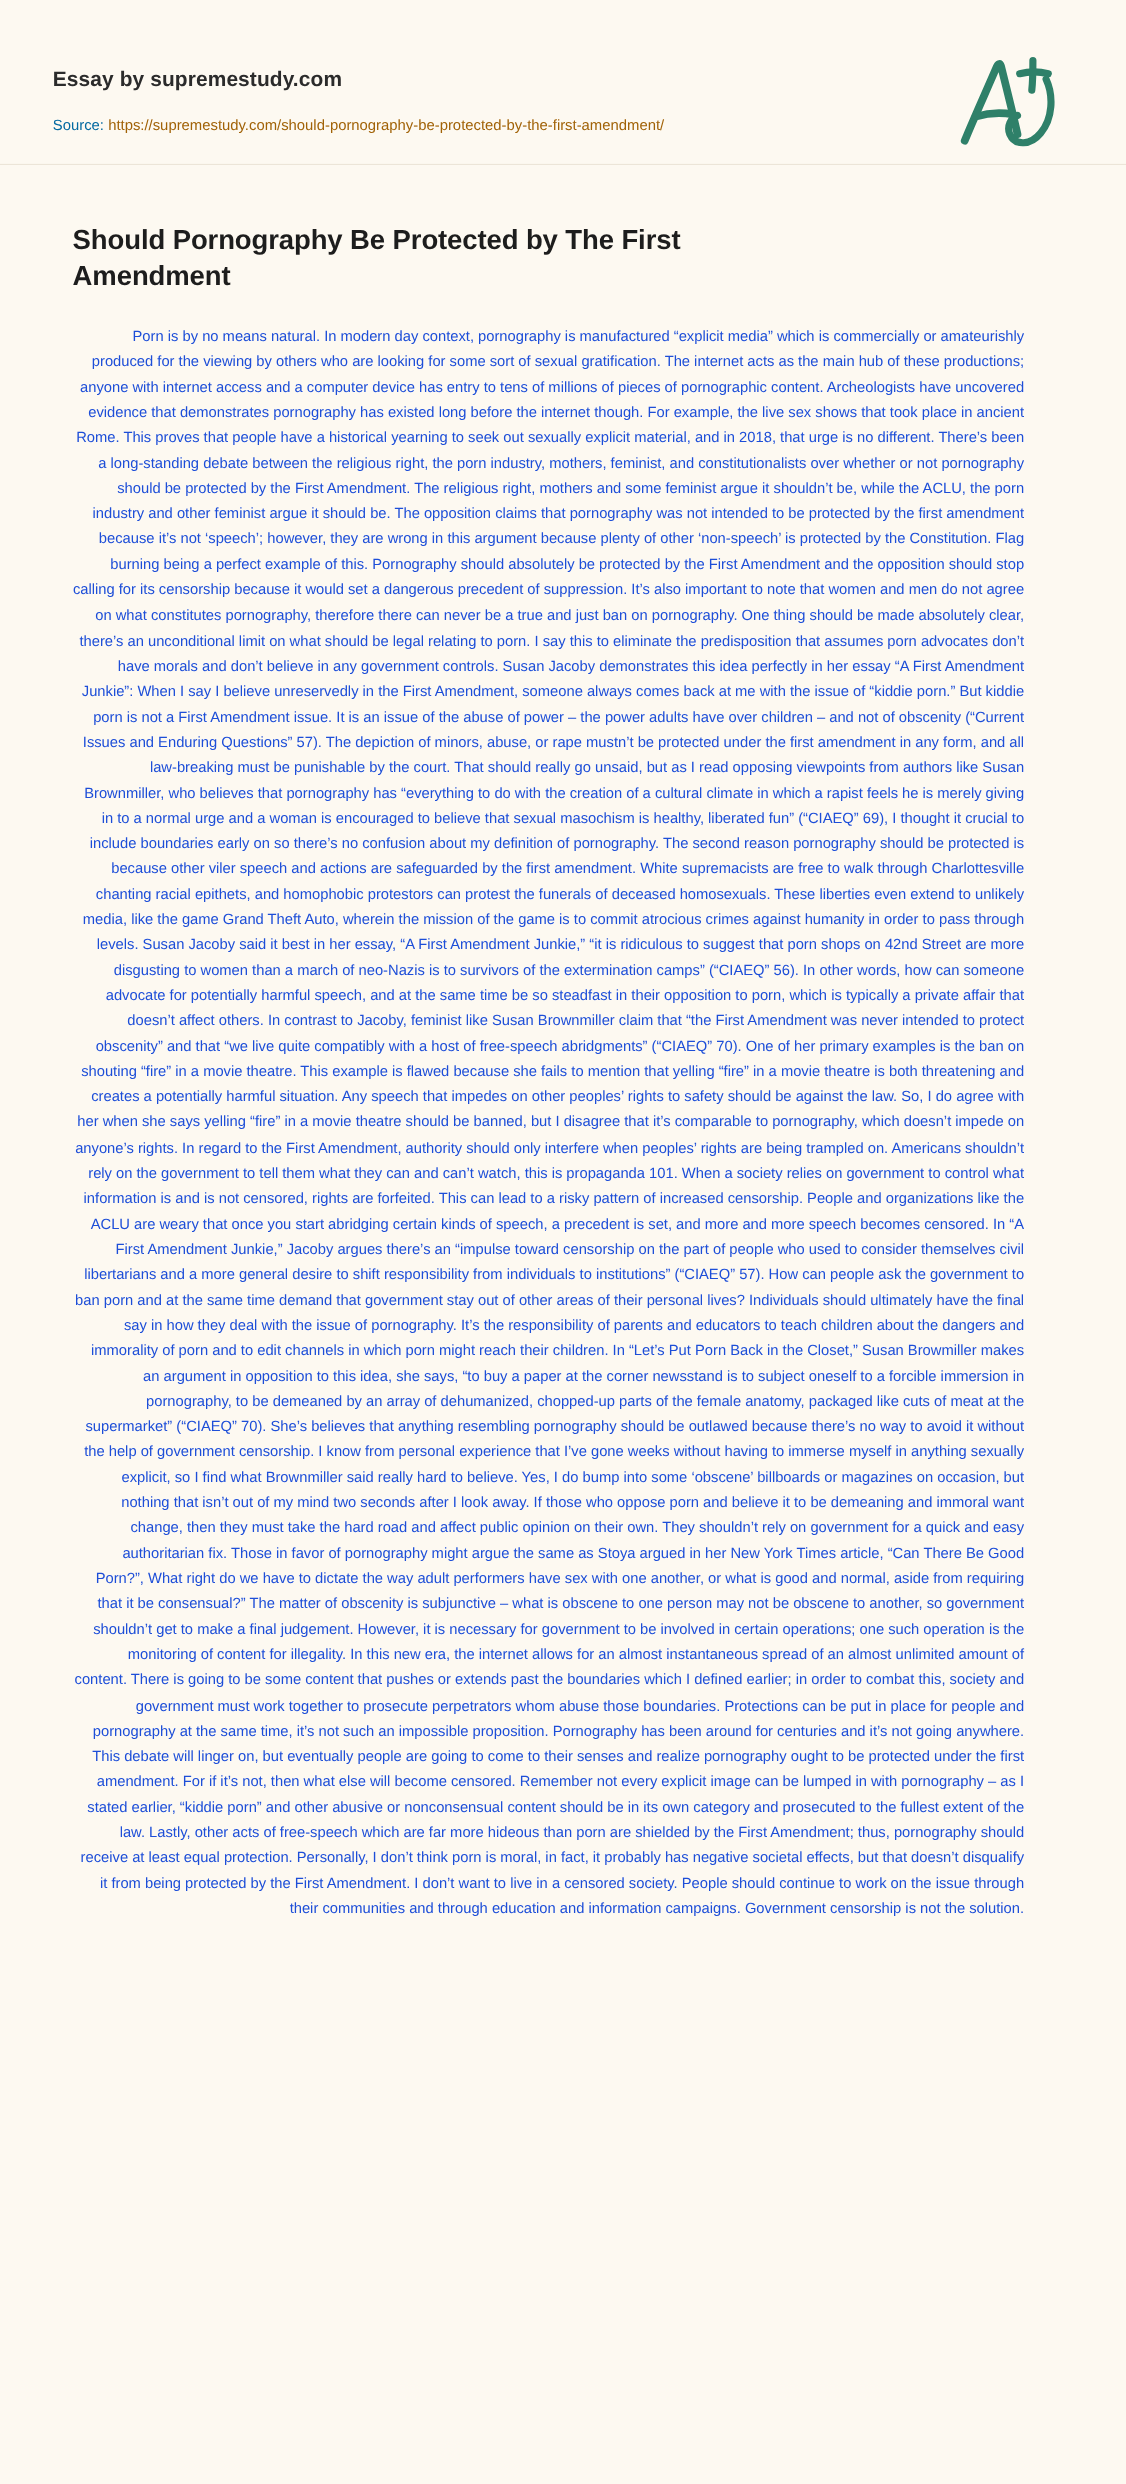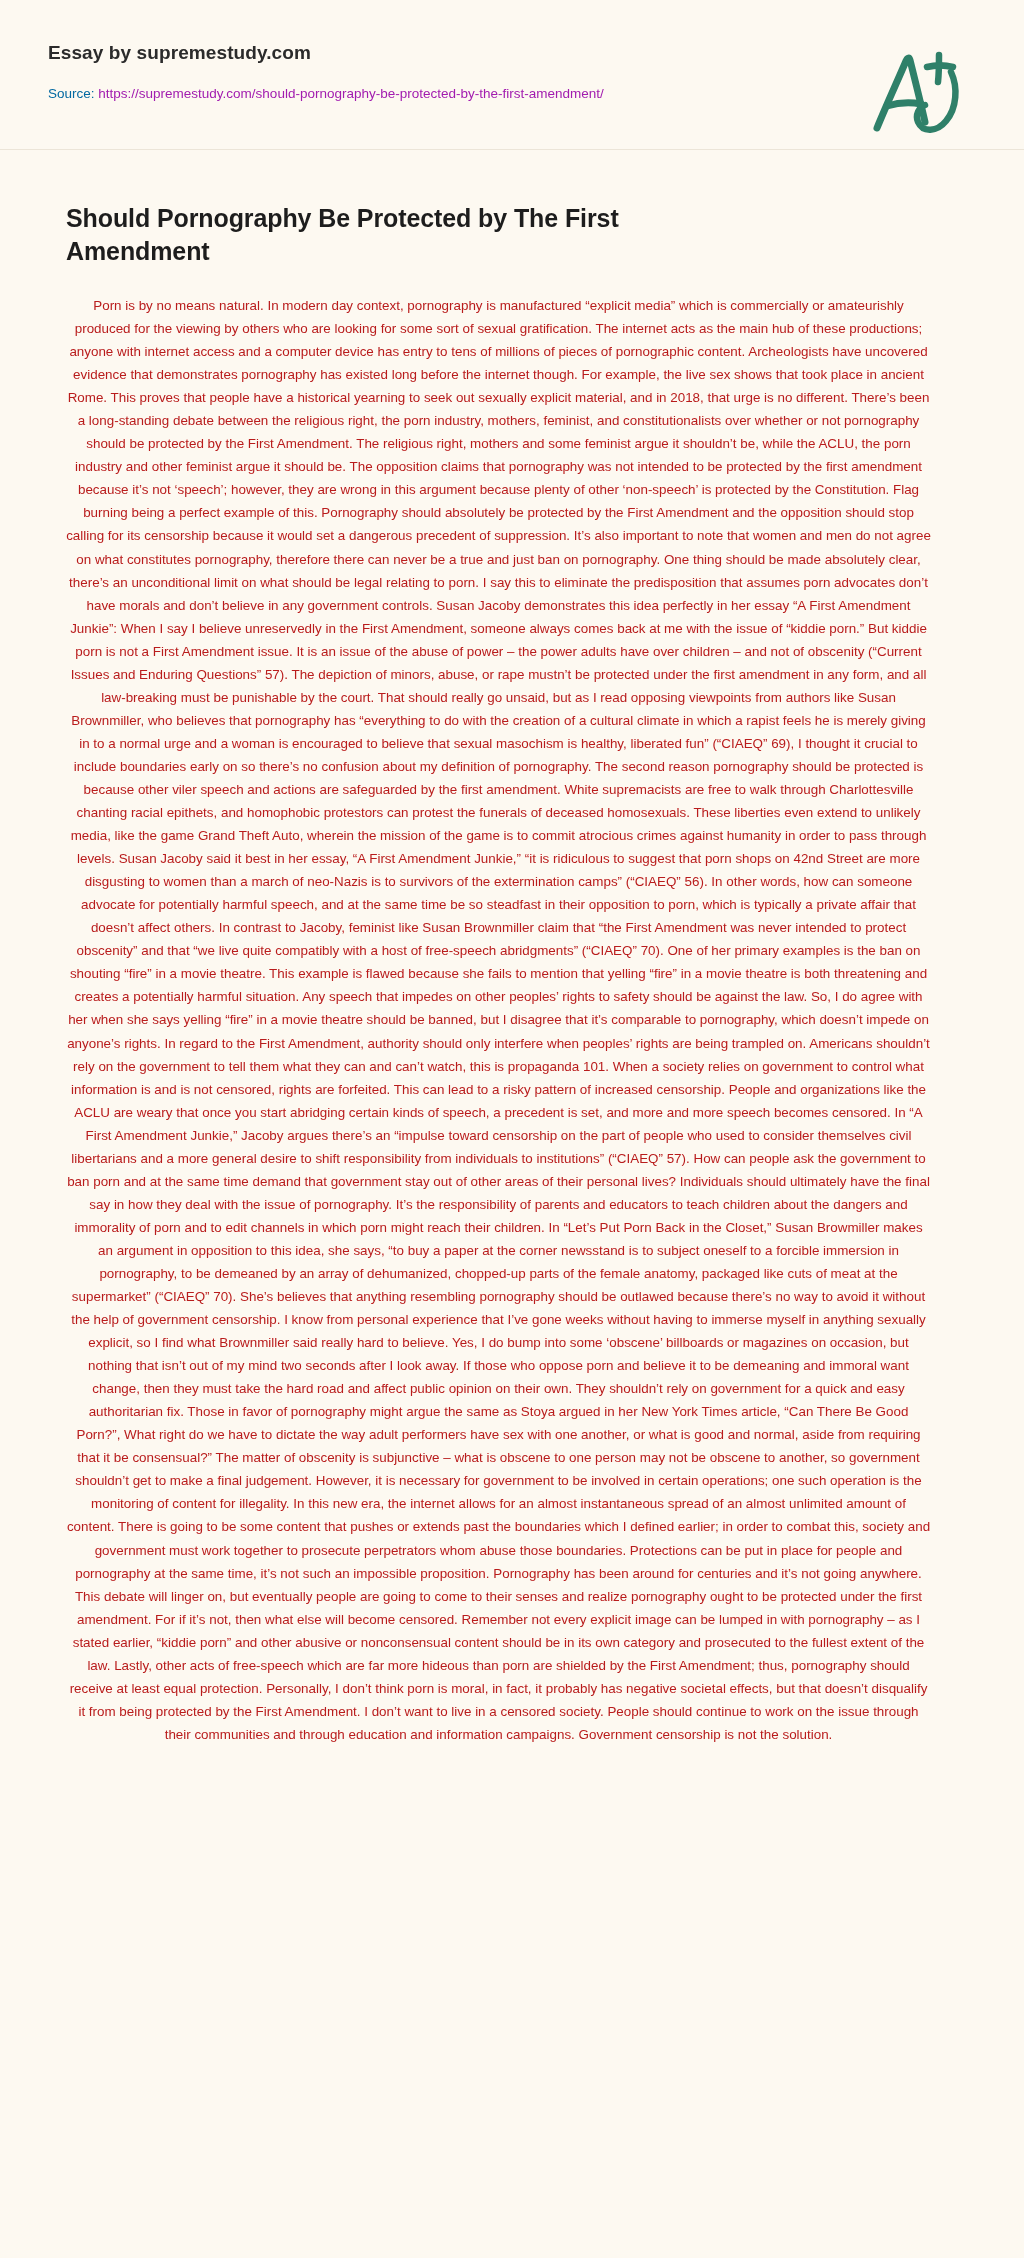--- a/index.html
+++ b/index.html
@@ -20,21 +20,21 @@
     width: 1024px;
     min-height: 2258px;
     background: #fdf9f1;
     box-sizing: border-box;
   }
 
   
   .site-header {
     position: relative;
     box-sizing: border-box;
-    padding: 42px 48px 0 48px;
+    padding: 62px 48px 0 48px;
     height: 150px;
     border-bottom: 1px solid #ece5d8;
   }
 
   .brand-line {
     font-size: 19px;
     font-weight: bold;
     color: #2b2b2b;
     letter-spacing: 0.1px;
     line-height: 1.2;
@@ -44,21 +44,21 @@
   .source-line {
     margin-top: 20px;
     font-size: 13.5px;
     line-height: 1.3;
     color: #8e8e8e;
   }
   .source-label {
     color: #0369a1;
   }
   .source-url {
-    color: #a21caf;
+    color: #a16207;
     text-decoration: none;
     word-break: break-all;
   }
 
   
   .logo {
     position: absolute;
     right: 62px;
     top: 42px;
     width: 96px;
@@ -82,23 +82,23 @@
     font-weight: bold;
     color: #1d1d1d;
     margin: 0 0 26px 0;
     max-width: 640px;
     letter-spacing: -0.1px;
   }
 
   .article-body p {
     font-size: 13.4px;
     line-height: 1.72;
-    color: #b91c1c;
+    color: #1d4ed8;
     margin: 0;
-    text-align: center;
+    text-align: right;
     max-width: 900px;
   }
 </style>
 </head>
 <body>
 
 <div class="page">
 
   <header class="site-header">
 

